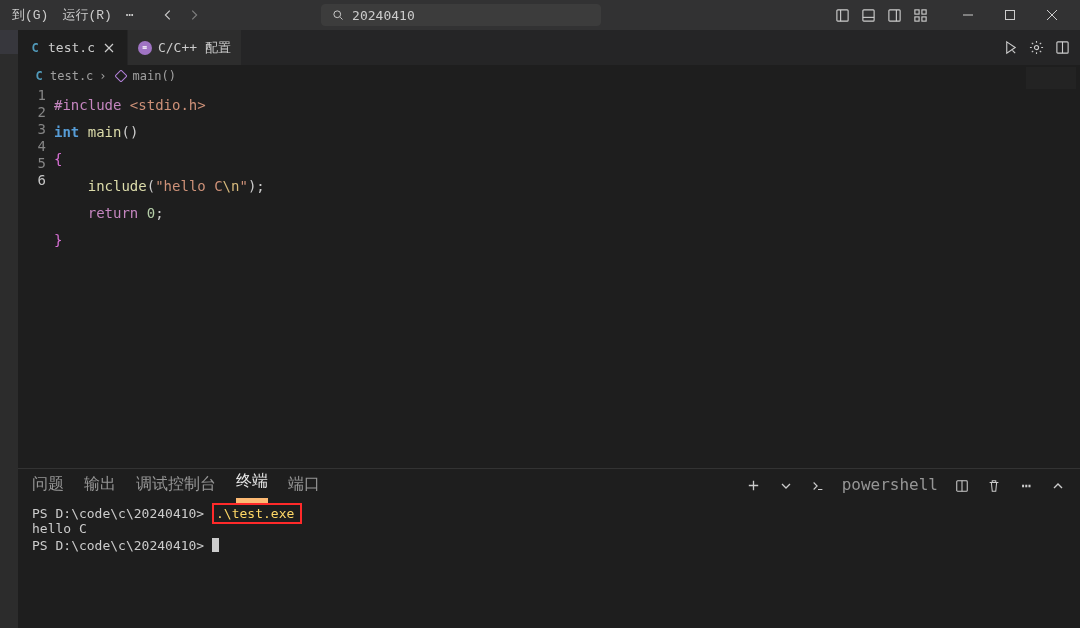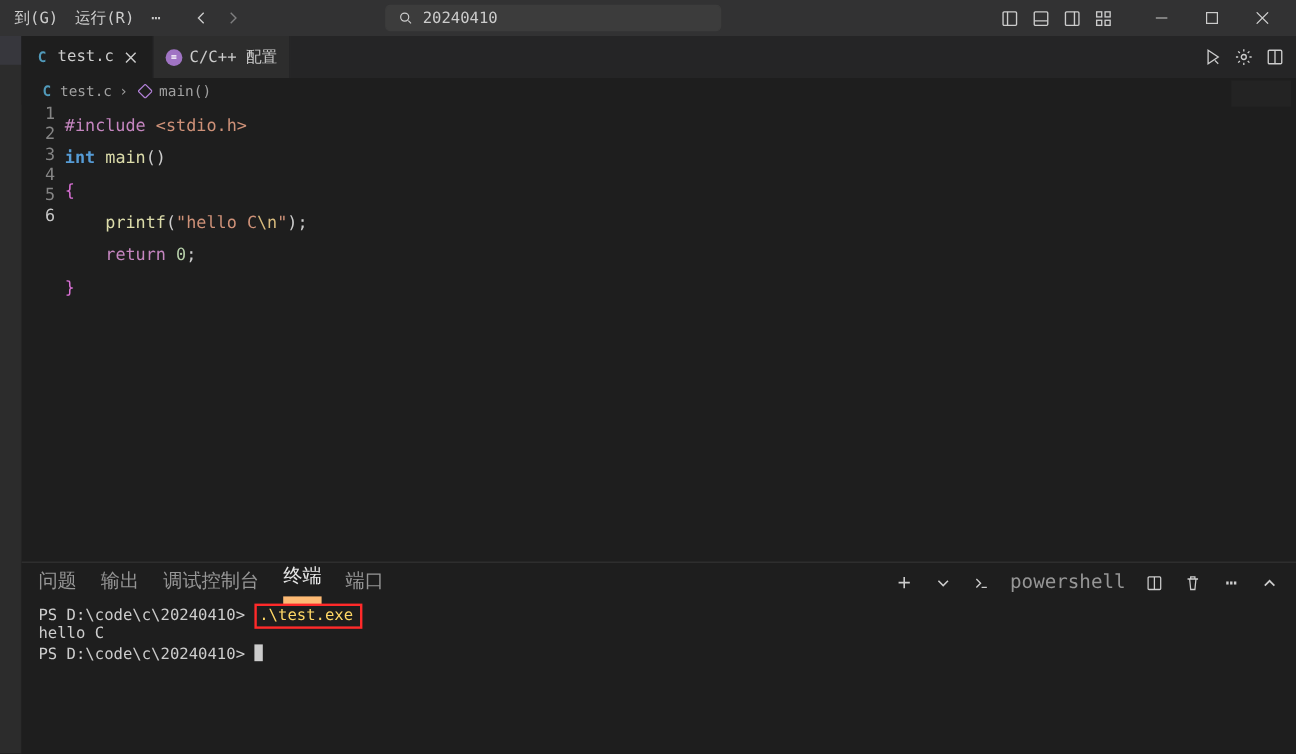--- a/index.html
+++ b/index.html
@@ -1,19 +1,19 @@
 <!DOCTYPE html>
 <html><head>
 <meta charset="utf-8">
 <style>
   * { margin:0; padding:0; box-sizing:border-box; }
   html,body { width:1080px; height:628px; background:#1e1e1e; color:#cccccc; font-family:"Segoe UI",Consolas,monospace; font-size:13px; overflow:hidden; }
   .title-bar { height:30px; background:#323233; display:flex; align-items:center; padding:0 8px; gap:6px; }
   .title-left { display:flex; align-items:center; gap:6px; }
-  .menu-item { color:#ccc; padding:2px 4px; cursor:pointer; }
+  .menu-item { color:#ccc; padding:2px 4px; cursor:pointer;font-family:Liberation Mono, monospace; }
   .nav-arrows { display:flex; gap:10px; margin-left:16px; }
   .icn { width:16px; height:16px; display:inline-flex; align-items:center; justify-content:center; color:#ccc; }
   .search-box { flex:0 0 280px; height:22px; background:#3c3c3c; border:1px solid #3c3c3c; border-radius:4px; margin:16px auto; display:flex; align-items:center; padding:0 8px; color:#ccc; gap:6px;text-align:right; }
   .title-right { display:flex; gap:2px; margin-left:auto; }
   .win-ctl { width:40px; height:30px; display:flex; align-items:center; justify-content:center; color:#ccc; cursor:pointer; }
   .icon-btns { display:flex; gap:10px; margin-left:auto; }
   .layout { display:flex; height:calc(100% - 30px); }
   .activity-bar { width:18px; background:#2c2c2c; border-right:1px solid #2c2c2c; }
   .activity-item { width:18px; height:24px; background:#37373d; }
   .editor-col { flex:1; display:flex; flex-direction:column; background:#1e1e1e; }
@@ -38,21 +38,21 @@
   .kw { color:#569cd6;font-weight:bold; }
   .fn { color:#dcdcaa; }
   .str { color:#ce9178; }
   .esc { color:#d7ba7d; }
   .num { color:#b5cea8; }
   .brace { color:#da70d6; }
   .minimap { position:absolute; top:-20px; right:4px; width:50px; height:22px; background:#2a2a2a; opacity:.4; }
   .panel { height:160px; background:#1e1e1e; border-top:1px solid #333; display:flex; flex-direction:column; }
   .panel-tabs { height:30px; display:flex; align-items:center; padding:0 14px; gap:20px; color:#969696; font-size:16px; }
   .panel-tab { cursor:pointer; padding:6px 0; }
-  .panel-tab.active { color:#e7e7e7; border-bottom:7px solid #fdba74; }
+  .panel-tab.active { color:#e7e7e7; border-bottom:5px solid #fdba74; }
   .panel-right { margin-left:auto; display:flex; gap:16px; align-items:flex-end; }
   .terminal { flex:1; font-family:Consolas,monospace; font-size:13px; line-height:17px; padding:4px 14px; color:#ccc; }
   .term-line { white-space:pre; height:17px; }
   .highlight { border:2px solid #ff2a2a; padding:0 6px 0 2px; display:inline-block; }
   .ps-prefix { color:#ccc; }
   .cmd-in { color:#ffd866; }
   .cursor { display:inline-block; width:7px; height:14px; background:#ccc; vertical-align:-2px; }
   svg { display:block; }
 </style>
 </head>
@@ -193,21 +193,21 @@
           <div>2</div>
           <div>3</div>
           <div>4</div>
           <div>5</div>
           <div class="active">6</div>
         </div>
       <div class="code" id="code">
           <div class="line"><span class="kw-include">#include </span><span class="inc-path">&lt;stdio.h&gt;</span></div>
           <div class="line"><span class="kw">int</span><span> </span><span class="fn">main</span><span>()</span></div>
           <div class="line"><span class="brace">{</span></div>
-          <div class="line"><span>    </span><span class="fn">printf</span><span>(</span><span class="str">"hello C</span><span class="esc">\n</span><span class="str">"</span><span>);</span></div>
+          <div class="line"><span>    </span><span class="fn">include</span><span>(</span><span class="str">"hello C</span><span class="esc">\n</span><span class="str">"</span><span>);</span></div>
           <div class="line"><span>    </span><span class="kw-include">return</span><span> </span><span class="num">0</span><span>;</span></div>
           <div class="line"><span class="brace">}</span></div>
         </div>
       <div class="minimap"></div>
     </div>
 
     <div class="panel">
       <div class="panel-tabs" id="panel-tabs">
         <div class="panel-tab">问题</div>
           <div class="panel-tab">输出</div>

